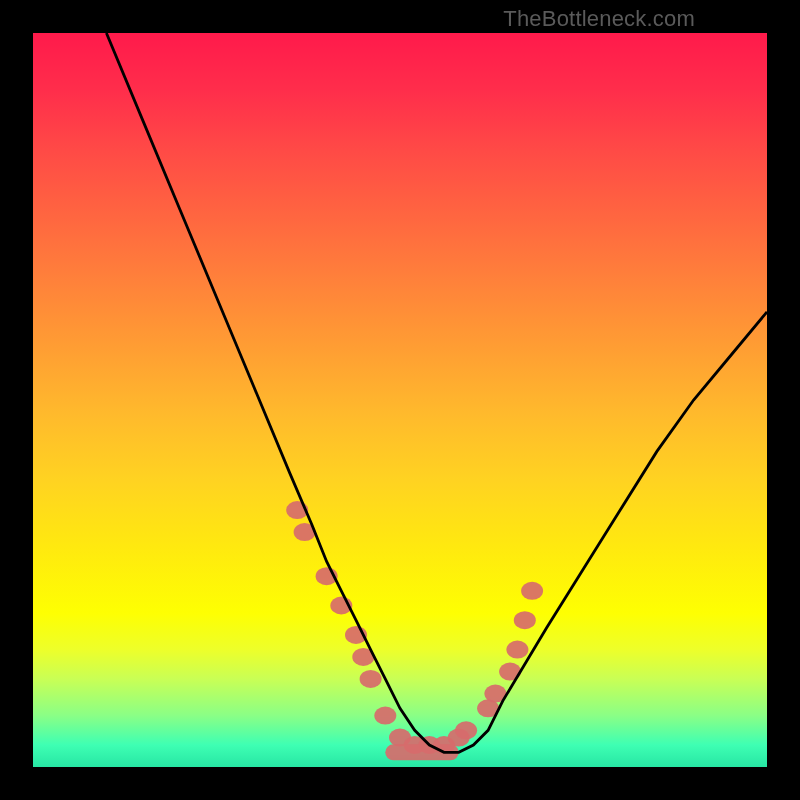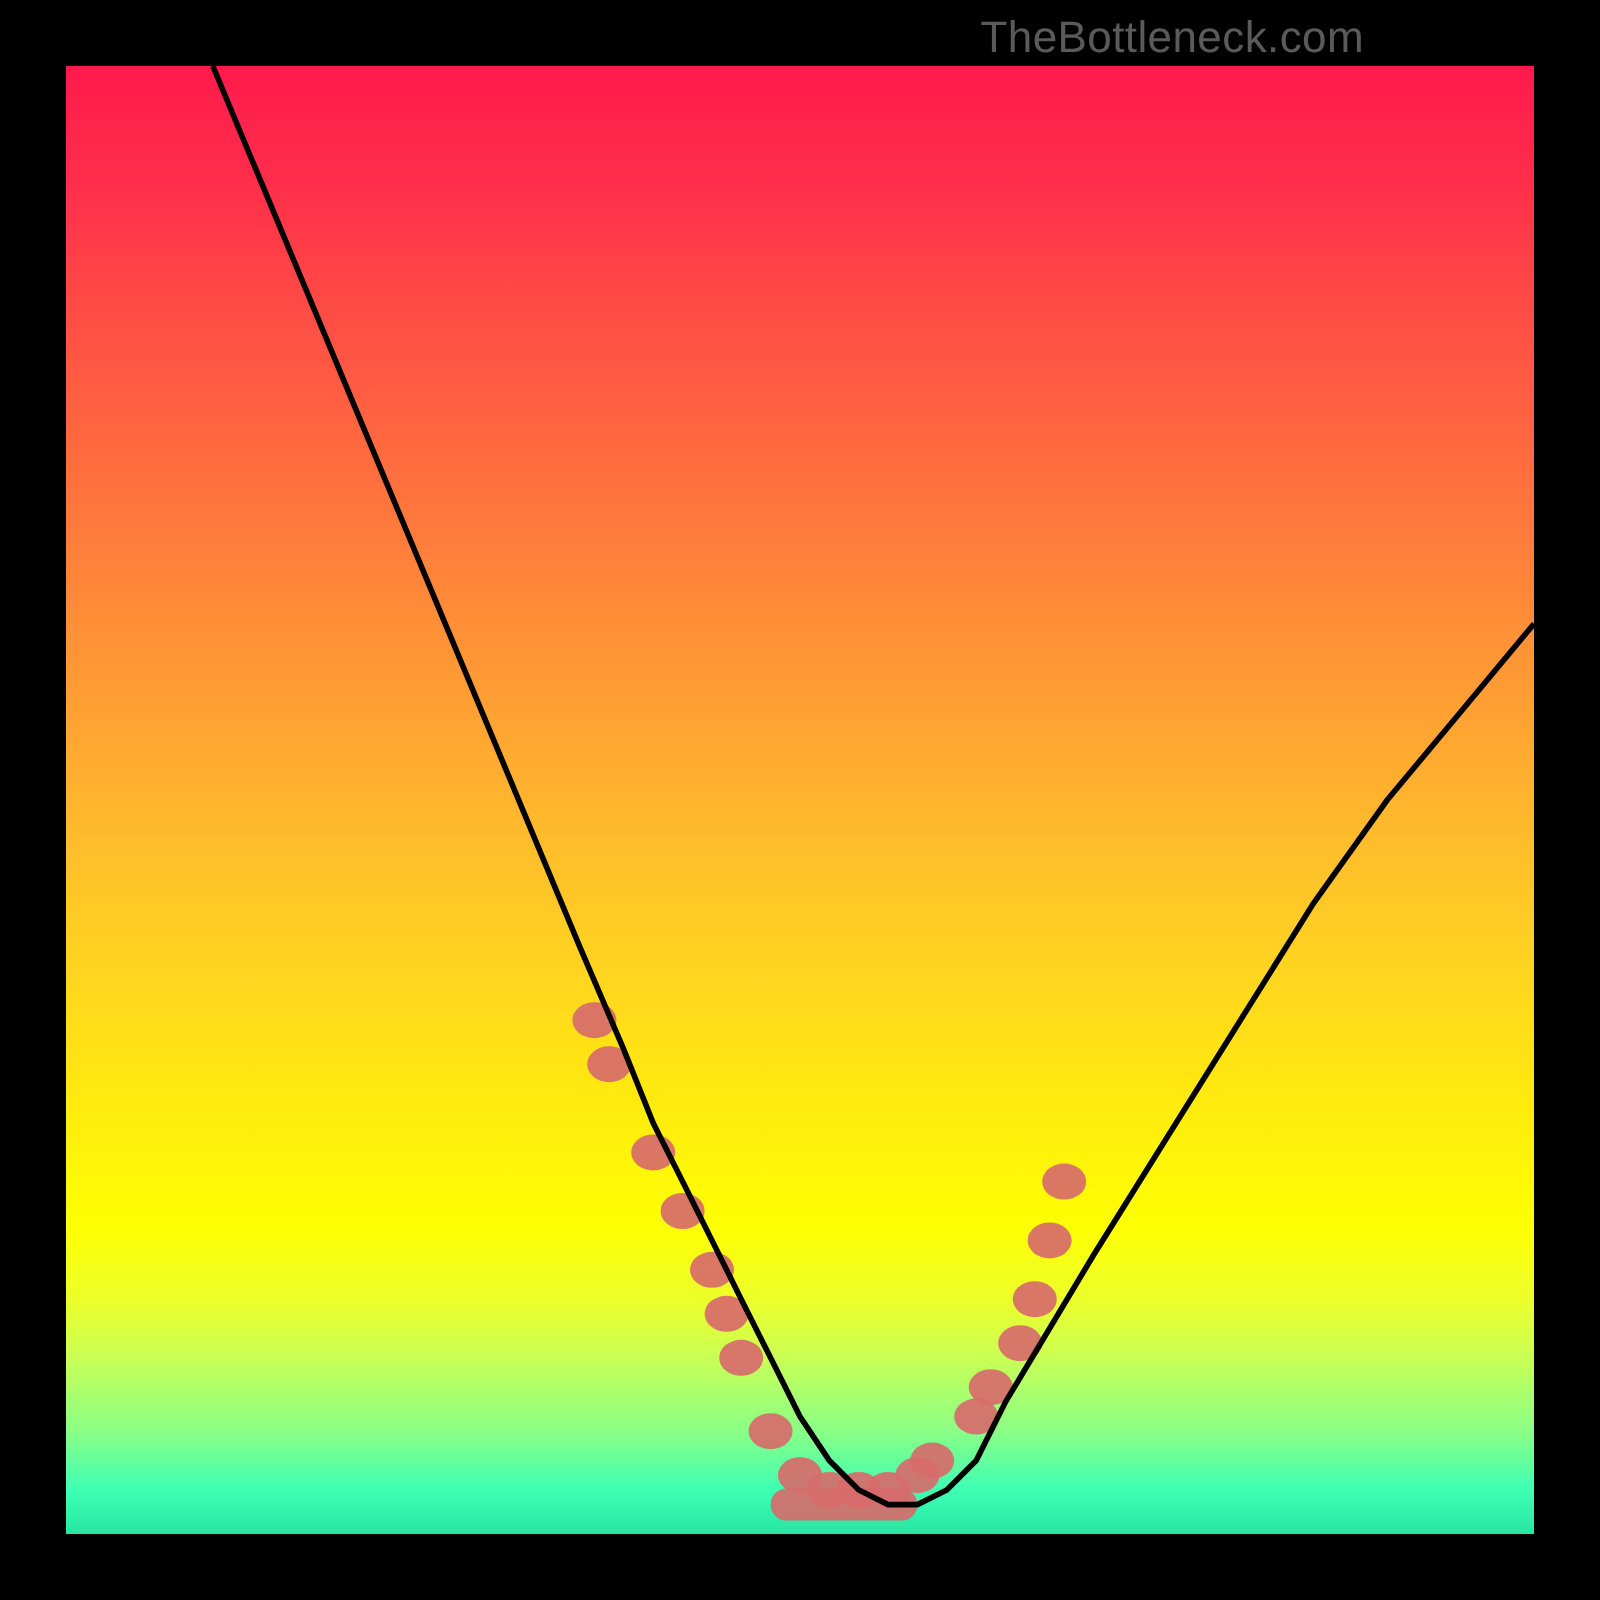--- a/index.html
+++ b/index.html
@@ -9,20 +9,21 @@
     height: 800px;
     overflow: hidden;
     background: #000;
     font-family: Arial, Helvetica, sans-serif;
   }
   .outer {
     position: relative;
     width: 692px;
     height: 800px;
     background: #000;
+    padding-left: 13px;
   }
   .plot {
     position: absolute;
     left: 33px;
     top: 33px;
     width: 734px;
     height: 734px;
     background: linear-gradient(to bottom,
       #ff1a4b 0%,
       #ff2e4b 8%,

